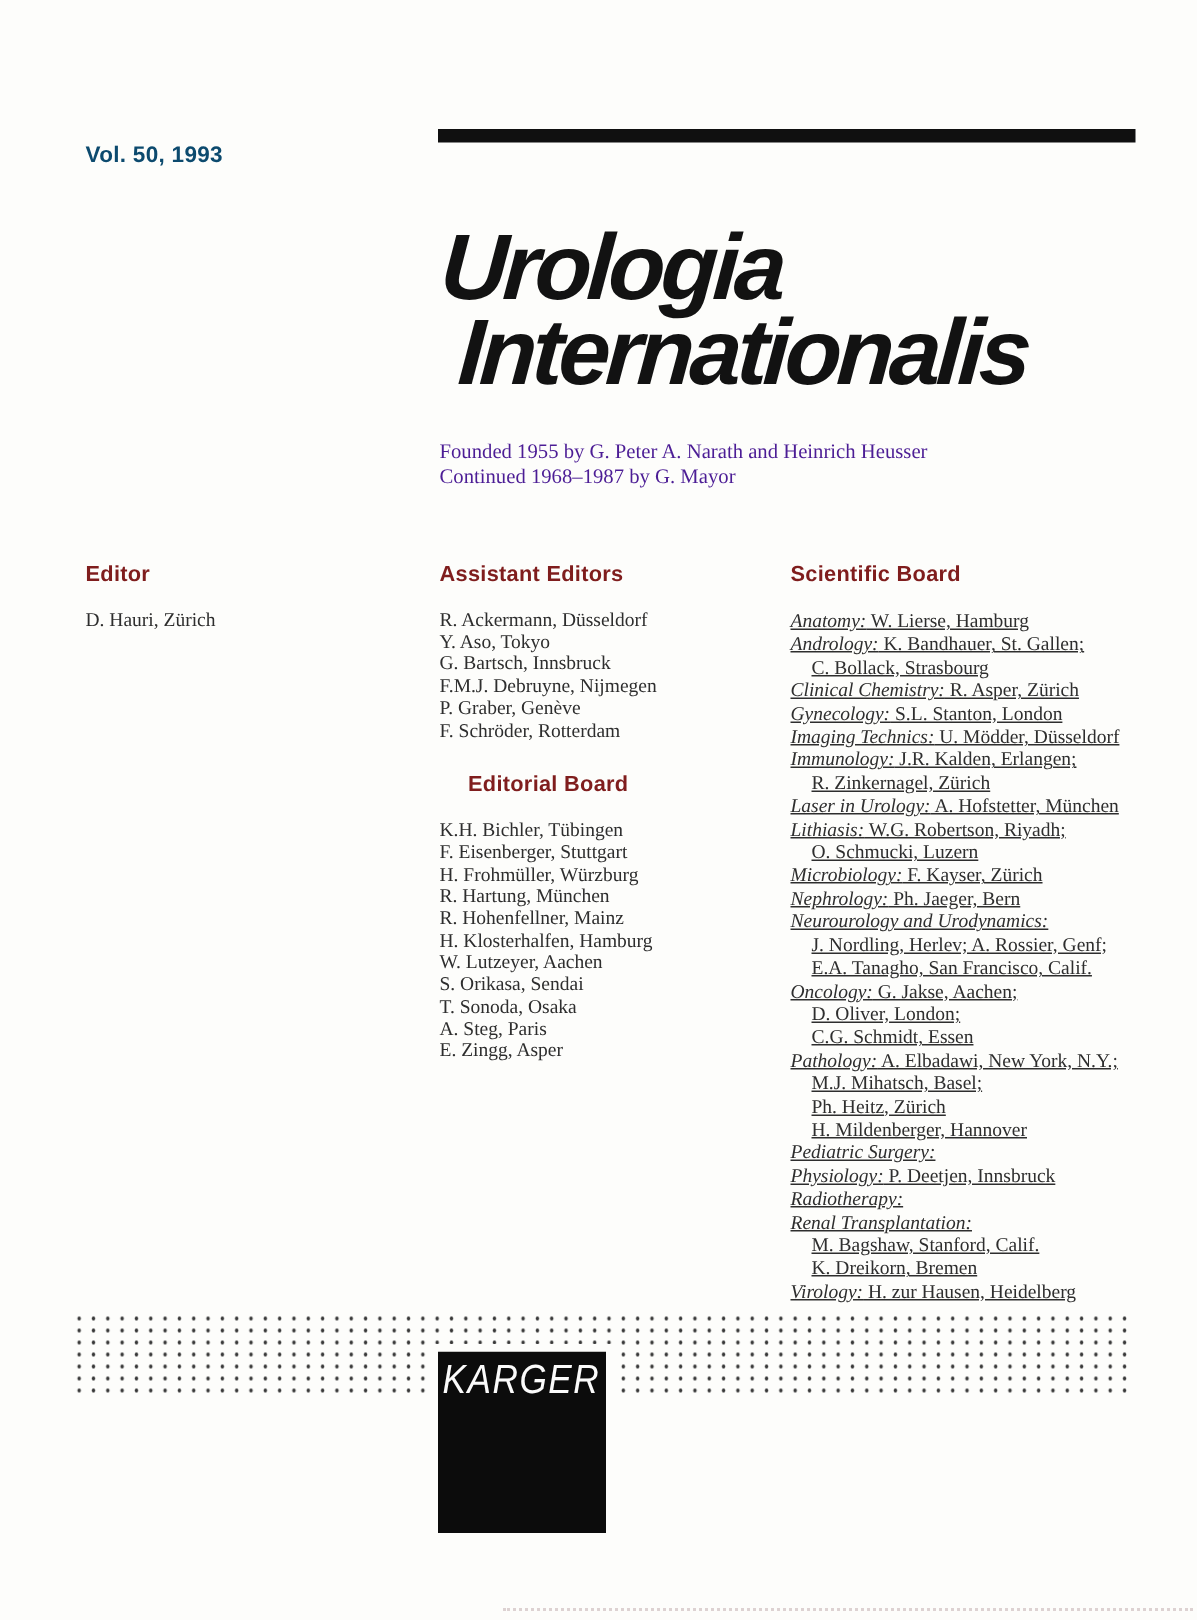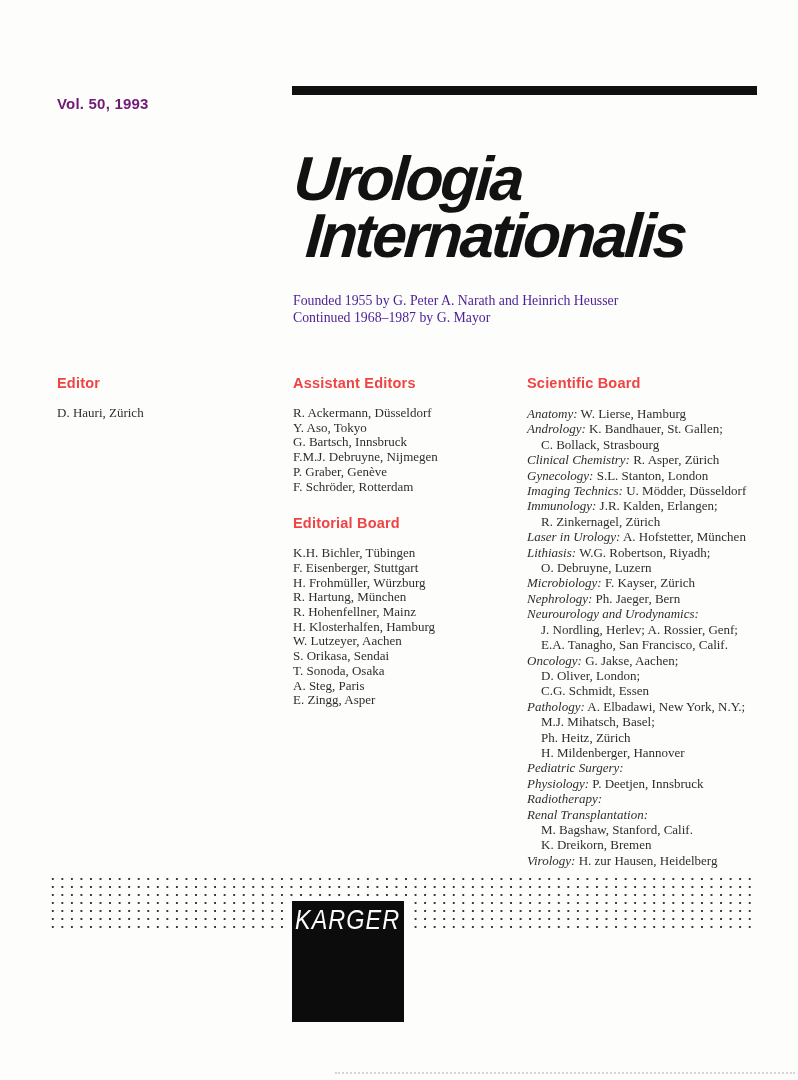--- a/index.html
+++ b/index.html
@@ -10,21 +10,21 @@
     background:#fdfdfb;
     font-family:"Liberation Serif", serif;
     color:#2e2e2e;
     overflow:hidden;
   }
   
   .top-rule{position:absolute;left:292px;top:86px;width:465px;height:9px;background:#101010;}
   .volume{
     position:absolute;left:57px;top:95px;
     font-family:"Liberation Sans", sans-serif;
-    font-weight:bold;font-size:15px;color:#701a75;letter-spacing:.2px;
+    font-weight:bold;font-size:15px;color:#0c4a6e;letter-spacing:.2px;
   }
   
   .title-block{
     position:absolute;left:288px;top:150px;
     font-family:"Liberation Sans", sans-serif;
     font-weight:bold;font-style:italic;
     font-size:62px;line-height:57px;
     letter-spacing:-3px;color:#121212;
     transform:skewX(-4deg);
     transform-origin:left bottom;
@@ -36,28 +36,28 @@
     font-size:13.8px;line-height:17px;color:#4c1d95;
   }
   
   .col{position:absolute;top:374px;}
   .col-editor{left:57px;width:215px;}
   .col-assistant{left:293px;width:225px;}
   .col-scientific{left:527px;width:262px;}
   .board-heading{
     font-family:"Liberation Sans", sans-serif;
     font-weight:bold;font-size:14.5px;line-height:18px;
-    color:#ef4444;margin:0 0 14px 0;letter-spacing:.2px;
+    color:#7f1d1d;margin:0 0 14px 0;letter-spacing:.2px;
   }
-  .board-heading.secondary{margin-top:20px;}
+  .board-heading.secondary{margin-top:20px;margin-left:19px;}
   .name-list{font-size:13px;}
   .name-list .list-line{line-height:14.7px;white-space:nowrap;}
   .editor-name{font-size:13px;line-height:14.7px;margin-top:0;}
   .sb-list{font-size:13px;}
-  .sb-list .sb-line{line-height:15.4px;white-space:nowrap;}
+  .sb-list .sb-line{line-height:15.4px;white-space:nowrap;text-decoration:underline;}
   .sb-list .sb-line.indent{padding-left:14px;}
   .sb-list .field{font-style:italic;}
   
   .dot-band{
     position:absolute;left:47px;top:873px;width:705px;height:59px;
     background-image:radial-gradient(circle, #3a3a3a 1.05px, rgba(0,0,0,0) 1.4px);
     background-size:9.55px 8px;
     background-position:1px 2px;
   }
   .karger-box{
@@ -140,21 +140,21 @@
         <div class="sb-line"><span class="field">Anatomy:</span><span> W. Lierse, Hamburg</span></div>
         <div class="sb-line"><span class="field">Andrology:</span><span> K. Bandhauer, St. Gallen;</span></div>
         <div class="sb-line indent"><span>C. Bollack, Strasbourg</span></div>
         <div class="sb-line"><span class="field">Clinical Chemistry:</span><span> R. Asper, Zürich</span></div>
         <div class="sb-line"><span class="field">Gynecology:</span><span> S.L. Stanton, London</span></div>
         <div class="sb-line"><span class="field">Imaging Technics:</span><span> U. Mödder, Düsseldorf</span></div>
         <div class="sb-line"><span class="field">Immunology:</span><span> J.R. Kalden, Erlangen;</span></div>
         <div class="sb-line indent"><span>R. Zinkernagel, Zürich</span></div>
         <div class="sb-line"><span class="field">Laser in Urology:</span><span> A. Hofstetter, München</span></div>
         <div class="sb-line"><span class="field">Lithiasis:</span><span> W.G. Robertson, Riyadh;</span></div>
-        <div class="sb-line indent"><span>O. Debruyne, Luzern</span></div>
+        <div class="sb-line indent"><span>O. Schmucki, Luzern</span></div>
         <div class="sb-line"><span class="field">Microbiology:</span><span> F. Kayser, Zürich</span></div>
         <div class="sb-line"><span class="field">Nephrology:</span><span> Ph. Jaeger, Bern</span></div>
         <div class="sb-line"><span class="field">Neurourology and Urodynamics:</span><span></span></div>
         <div class="sb-line indent"><span>J. Nordling, Herlev; A. Rossier, Genf;</span></div>
         <div class="sb-line indent"><span>E.A. Tanagho, San Francisco, Calif.</span></div>
         <div class="sb-line"><span class="field">Oncology:</span><span> G. Jakse, Aachen;</span></div>
         <div class="sb-line indent"><span>D. Oliver, London;</span></div>
         <div class="sb-line indent"><span>C.G. Schmidt, Essen</span></div>
         <div class="sb-line"><span class="field">Pathology:</span><span> A. Elbadawi, New York, N.Y.;</span></div>
         <div class="sb-line indent"><span>M.J. Mihatsch, Basel;</span></div>

